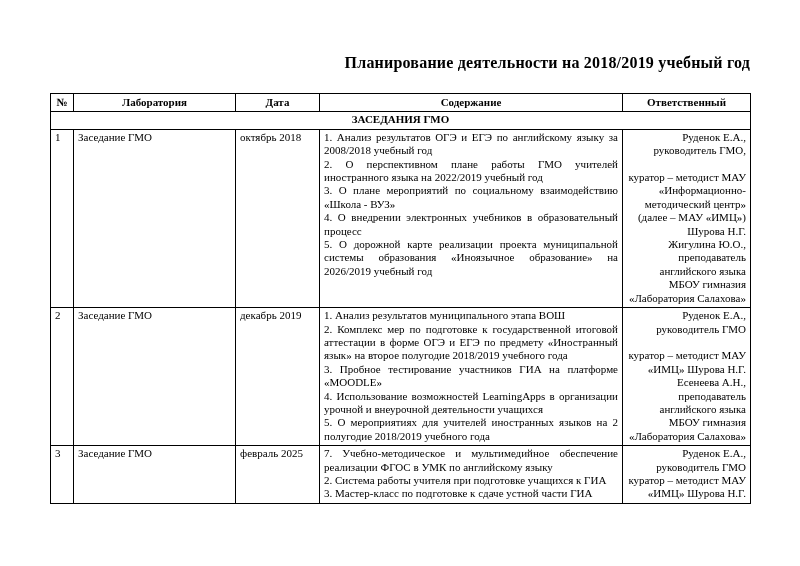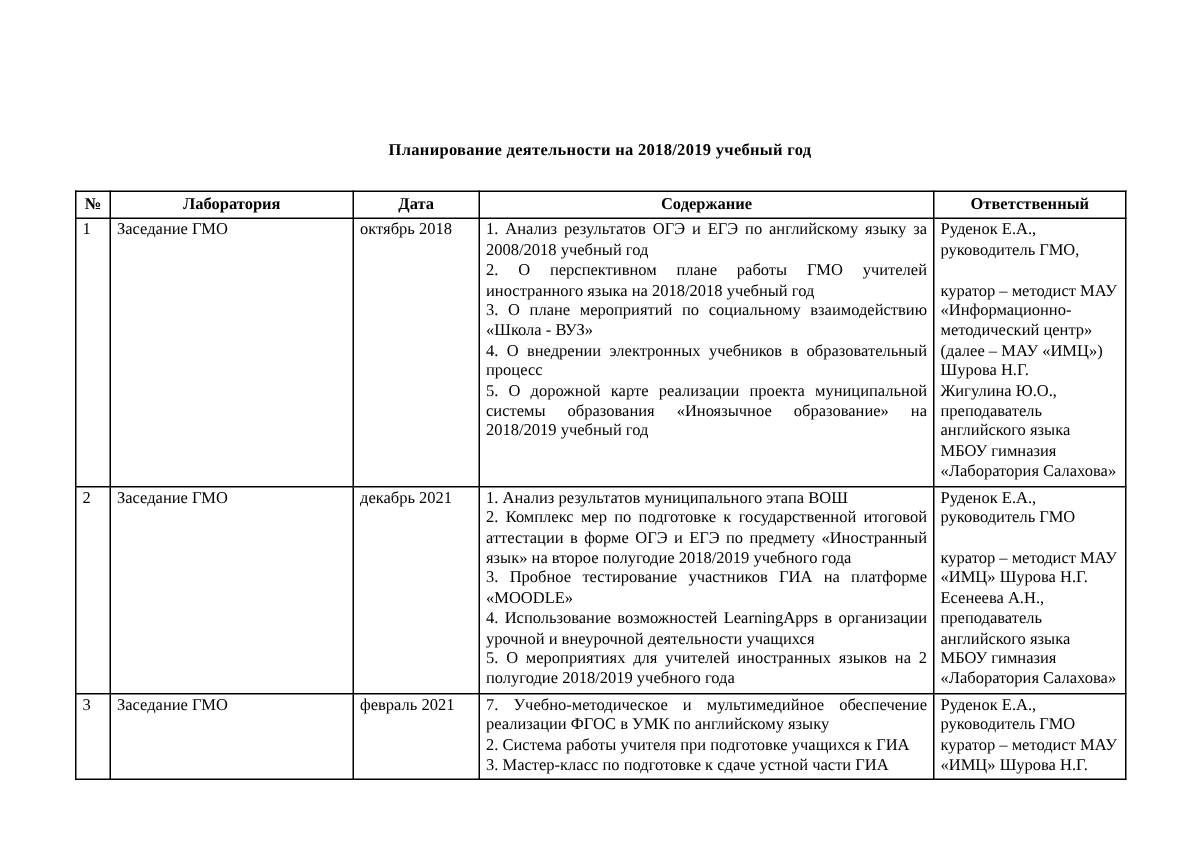--- a/index.html
+++ b/index.html
@@ -4,40 +4,40 @@
 <style>
   * { margin: 0; padding: 0; box-sizing: border-box; }
   html, body { background: #ffffff; }
   body {
     width: 800px; height: 566px; overflow: hidden;
     font-family: "Liberation Serif", "DejaVu Serif", serif;
     color: #000;
   }
   .page { padding: 54px 50px 0 50px; }
   .title {
-    font-size: 11px; font-weight: bold; text-align: center;
-    margin-bottom: 21px; letter-spacing: 0.2px; margin-top: 40px;
+    font-size: 16px; font-weight: bold; text-align: right;
+    margin-bottom: 21px; letter-spacing: 0.2px;
   }
   table.plan {
     width: 700px; border-collapse: collapse; table-layout: fixed;
   }
   table.plan th, table.plan td {
     border: 1px solid #000; vertical-align: top;
     font-size: 11px; line-height: 1.22; padding: 1px 4px 2px 4px;
   }
   table.plan th { font-weight: bold; text-align: center; padding: 2px 2px; }
   .col-num  { width: 23px; }
   .col-event{ width: 162px; }
   .col-date { width: 84px; }
   .col-content { width: 303px; }
   .col-resp { width: 128px; }
   .section-cell { font-weight: bold; text-align: center; padding: 2px; }
   .num-cell { padding-left: 3px; }
   .content-cell p { text-align: justify; }
-  .resp-cell p { text-align: left; }
+  .resp-cell p { text-align: right; }
   .resp-cell p:empty { height: 1.22em; }
 </style>
 </head>
 <body>
 
 <div class="page">
 
   <div class="title">Планирование деятельности на 2018/2019 учебный год</div>
 
   <table class="plan">
@@ -51,63 +51,66 @@
     <thead>
       <tr>
         <th>№</th>
         <th>Лаборатория</th>
         <th>Дата</th>
         <th>Содержание</th>
         <th>Ответственный</th>
       </tr>
     </thead>
     <tbody>
+      <tr>
+        <td colspan="5" class="section-cell">ЗАСЕДАНИЯ ГМО</td>
+      </tr>
 
       <tr>
         <td class="num-cell">1</td>
         <td>Заседание ГМО</td>
         <td>октябрь 2018</td>
         <td class="content-cell">
           <p>1. Анализ результатов ОГЭ и ЕГЭ по английскому языку за 2008/2018 учебный год</p>
-          <p>2. О перспективном плане работы ГМО учителей иностранного языка на 2018/2018 учебный год</p>
+          <p>2. О перспективном плане работы ГМО учителей иностранного языка на 2022/2019 учебный год</p>
           <p>3. О плане мероприятий по социальному взаимодействию «Школа - ВУЗ»</p>
           <p>4. О внедрении электронных учебников в образовательный процесс</p>
-          <p>5. О дорожной карте реализации проекта муниципальной системы образования «Иноязычное образование» на 2018/2019 учебный год</p>
+          <p>5. О дорожной карте реализации проекта муниципальной системы образования «Иноязычное образование» на 2026/2019 учебный год</p>
         </td>
         <td class="resp-cell">
           <p>Руденок Е.А., руководитель ГМО,</p>
           <p></p>
           <p>куратор – методист МАУ «Информационно-методический центр» (далее – МАУ «ИМЦ») Шурова Н.Г.</p>
           <p>Жигулина Ю.О., преподаватель английского языка МБОУ гимназия «Лаборатория Салахова»</p>
         </td>
       </tr>
 
       <tr>
         <td class="num-cell">2</td>
         <td>Заседание ГМО</td>
-        <td>декабрь 2021</td>
+        <td>декабрь 2019</td>
         <td class="content-cell">
           <p>1.  Анализ результатов муниципального этапа ВОШ</p>
           <p>2.  Комплекс мер по подготовке к государственной итоговой аттестации в форме ОГЭ и ЕГЭ по предмету «Иностранный язык» на второе полугодие 2018/2019 учебного года</p>
           <p>3.  Пробное тестирование участников ГИА на платформе «MOODLE»</p>
           <p>4.  Использование возможностей LearningApps в организации урочной и внеурочной деятельности учащихся</p>
           <p>5.  О мероприятиях для учителей иностранных языков на 2 полугодие 2018/2019 учебного года</p>
         </td>
         <td class="resp-cell">
           <p>Руденок Е.А., руководитель ГМО</p>
           <p></p>
           <p>куратор – методист МАУ «ИМЦ» Шурова Н.Г.</p>
           <p>Есенеева А.Н., преподаватель английского языка МБОУ гимназия «Лаборатория Салахова»</p>
         </td>
       </tr>
 
       <tr>
         <td class="num-cell">3</td>
         <td>Заседание ГМО</td>
-        <td>февраль 2021</td>
+        <td>февраль 2025</td>
         <td class="content-cell">
           <p>7.  Учебно-методическое и мультимедийное обеспечение реализации ФГОС в УМК по английскому языку</p>
           <p>2.  Система работы учителя при подготовке учащихся к ГИА</p>
           <p>3.  Мастер-класс по подготовке к сдаче устной части ГИА</p>
         </td>
         <td class="resp-cell">
           <p>Руденок Е.А., руководитель ГМО</p>
           <p>куратор – методист МАУ «ИМЦ» Шурова Н.Г.</p>
         </td>
       </tr>

